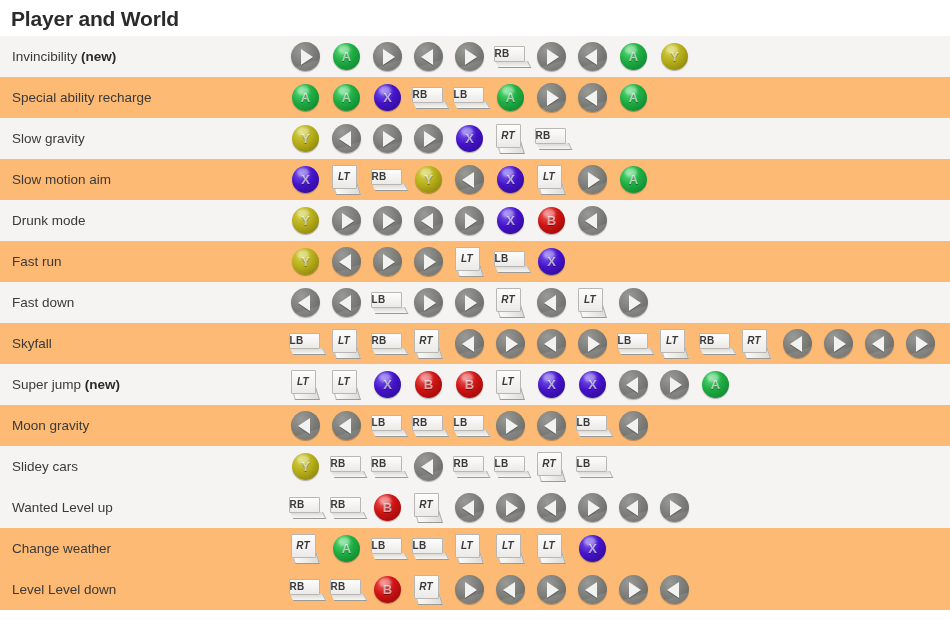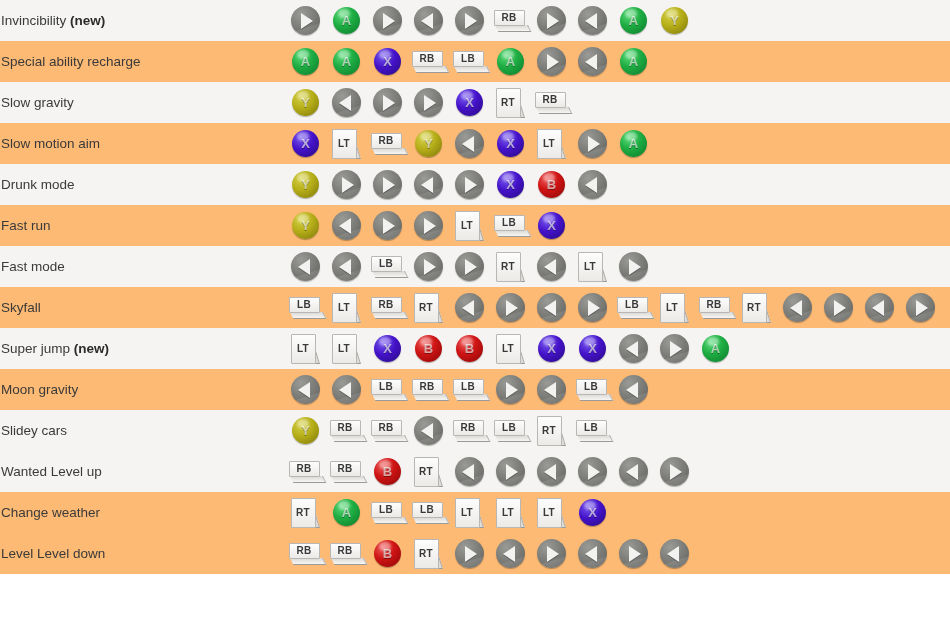--- a/index.html
+++ b/index.html
@@ -33,21 +33,21 @@
     width:950px;
     border-collapse:collapse;
     table-layout:fixed;
   }
   .cheat-row{height:41px;}
   .cheat-row.odd{background:#f5f4f3;}
   .cheat-row.even{background:#fdba74;}
 
   .cell-label{
     width:285px;
-    padding:0 0 0 1px;
+    padding:0 0 0 12px;
     font-size:13.5px;
     color:#3a3a3a;
     vertical-align:middle;
     white-space:nowrap;
     box-sizing:border-box;
   }
   .cell-label .new-tag{font-weight:bold;color:#2b2b2b;}
 
   .cell-combo{
     padding:0;
@@ -143,21 +143,21 @@
     position:relative;
     width:34px;height:22px;
   }
   .bumper .cap{
     position:absolute;
     left:0;top:0;
     width:31px;height:16px;
     background:linear-gradient(#fdfdfd,#eceae7);
     border:1px solid #b9b7b4;
     border-radius:1px;
-    display:flex;align-items:center;justify-content:center;
+    display:flex;align-items:center;
     box-sizing:border-box;
   }
   .bumper .cap span{
     font-size:10px;font-weight:bold;
     color:#39393a;
     line-height:1;
     letter-spacing:.3px;
   }
   .bumper .skirt{
     position:absolute;
@@ -172,26 +172,27 @@
   }
 
   
   .trigger{
     position:relative;
     width:30px;height:30px;
   }
   .trigger .cap{
     position:absolute;
     left:0;top:0;
-    width:25px;height:30px;
+    width:25px;height:24px;
     background:linear-gradient(#fdfdfd,#eceae7);
     border:1px solid #b9b7b4;
     border-radius:1px;
     display:flex;align-items:center;justify-content:center;
     box-sizing:border-box;
+    font-style:italic;
   }
   .trigger .cap span{
     font-size:10px;font-weight:bold;
     color:#39393a;
     line-height:1;
     letter-spacing:.3px;
   }
   .trigger .skirt{
     position:absolute;
     left:0px;top:17px;
@@ -203,20 +204,23 @@
     transform:skewX(17deg);
     transform-origin:left top;
     box-sizing:border-box;
   }
 </style>
 </head>
 <body>
 
 <div class="page">
 
+  <div class="title-bar">
+    <h1>Player and World</h1>
+  </div>
 
   <table class="cheat-table">
     <tbody>
         <tr class="cheat-row odd">
           <td class="cell-label"><span>Invincibility</span> <span class="new-tag">(new)</span></td>
           <td class="cell-combo">
             <div class="combo">
               <div class="btn-slot">
                 <div class="dpad right">
                   <span class="tri"></span>
@@ -529,21 +533,21 @@
               </div>
               <div class="btn-slot">
                 <div class="rb-round face-x">
                   <span class="glyph">X</span>
                 </div>
               </div>
             </div>
           </td>
         </tr>
         <tr class="cheat-row odd">
-          <td class="cell-label"><span>Fast mode</span></td>
+          <td class="cell-label"><span>Fast down</span></td>
           <td class="cell-combo">
             <div class="combo">
               <div class="btn-slot">
                 <div class="dpad left">
                   <span class="tri"></span>
                 </div>
               </div>
               <div class="btn-slot">
                 <div class="dpad left">
                   <span class="tri"></span>

